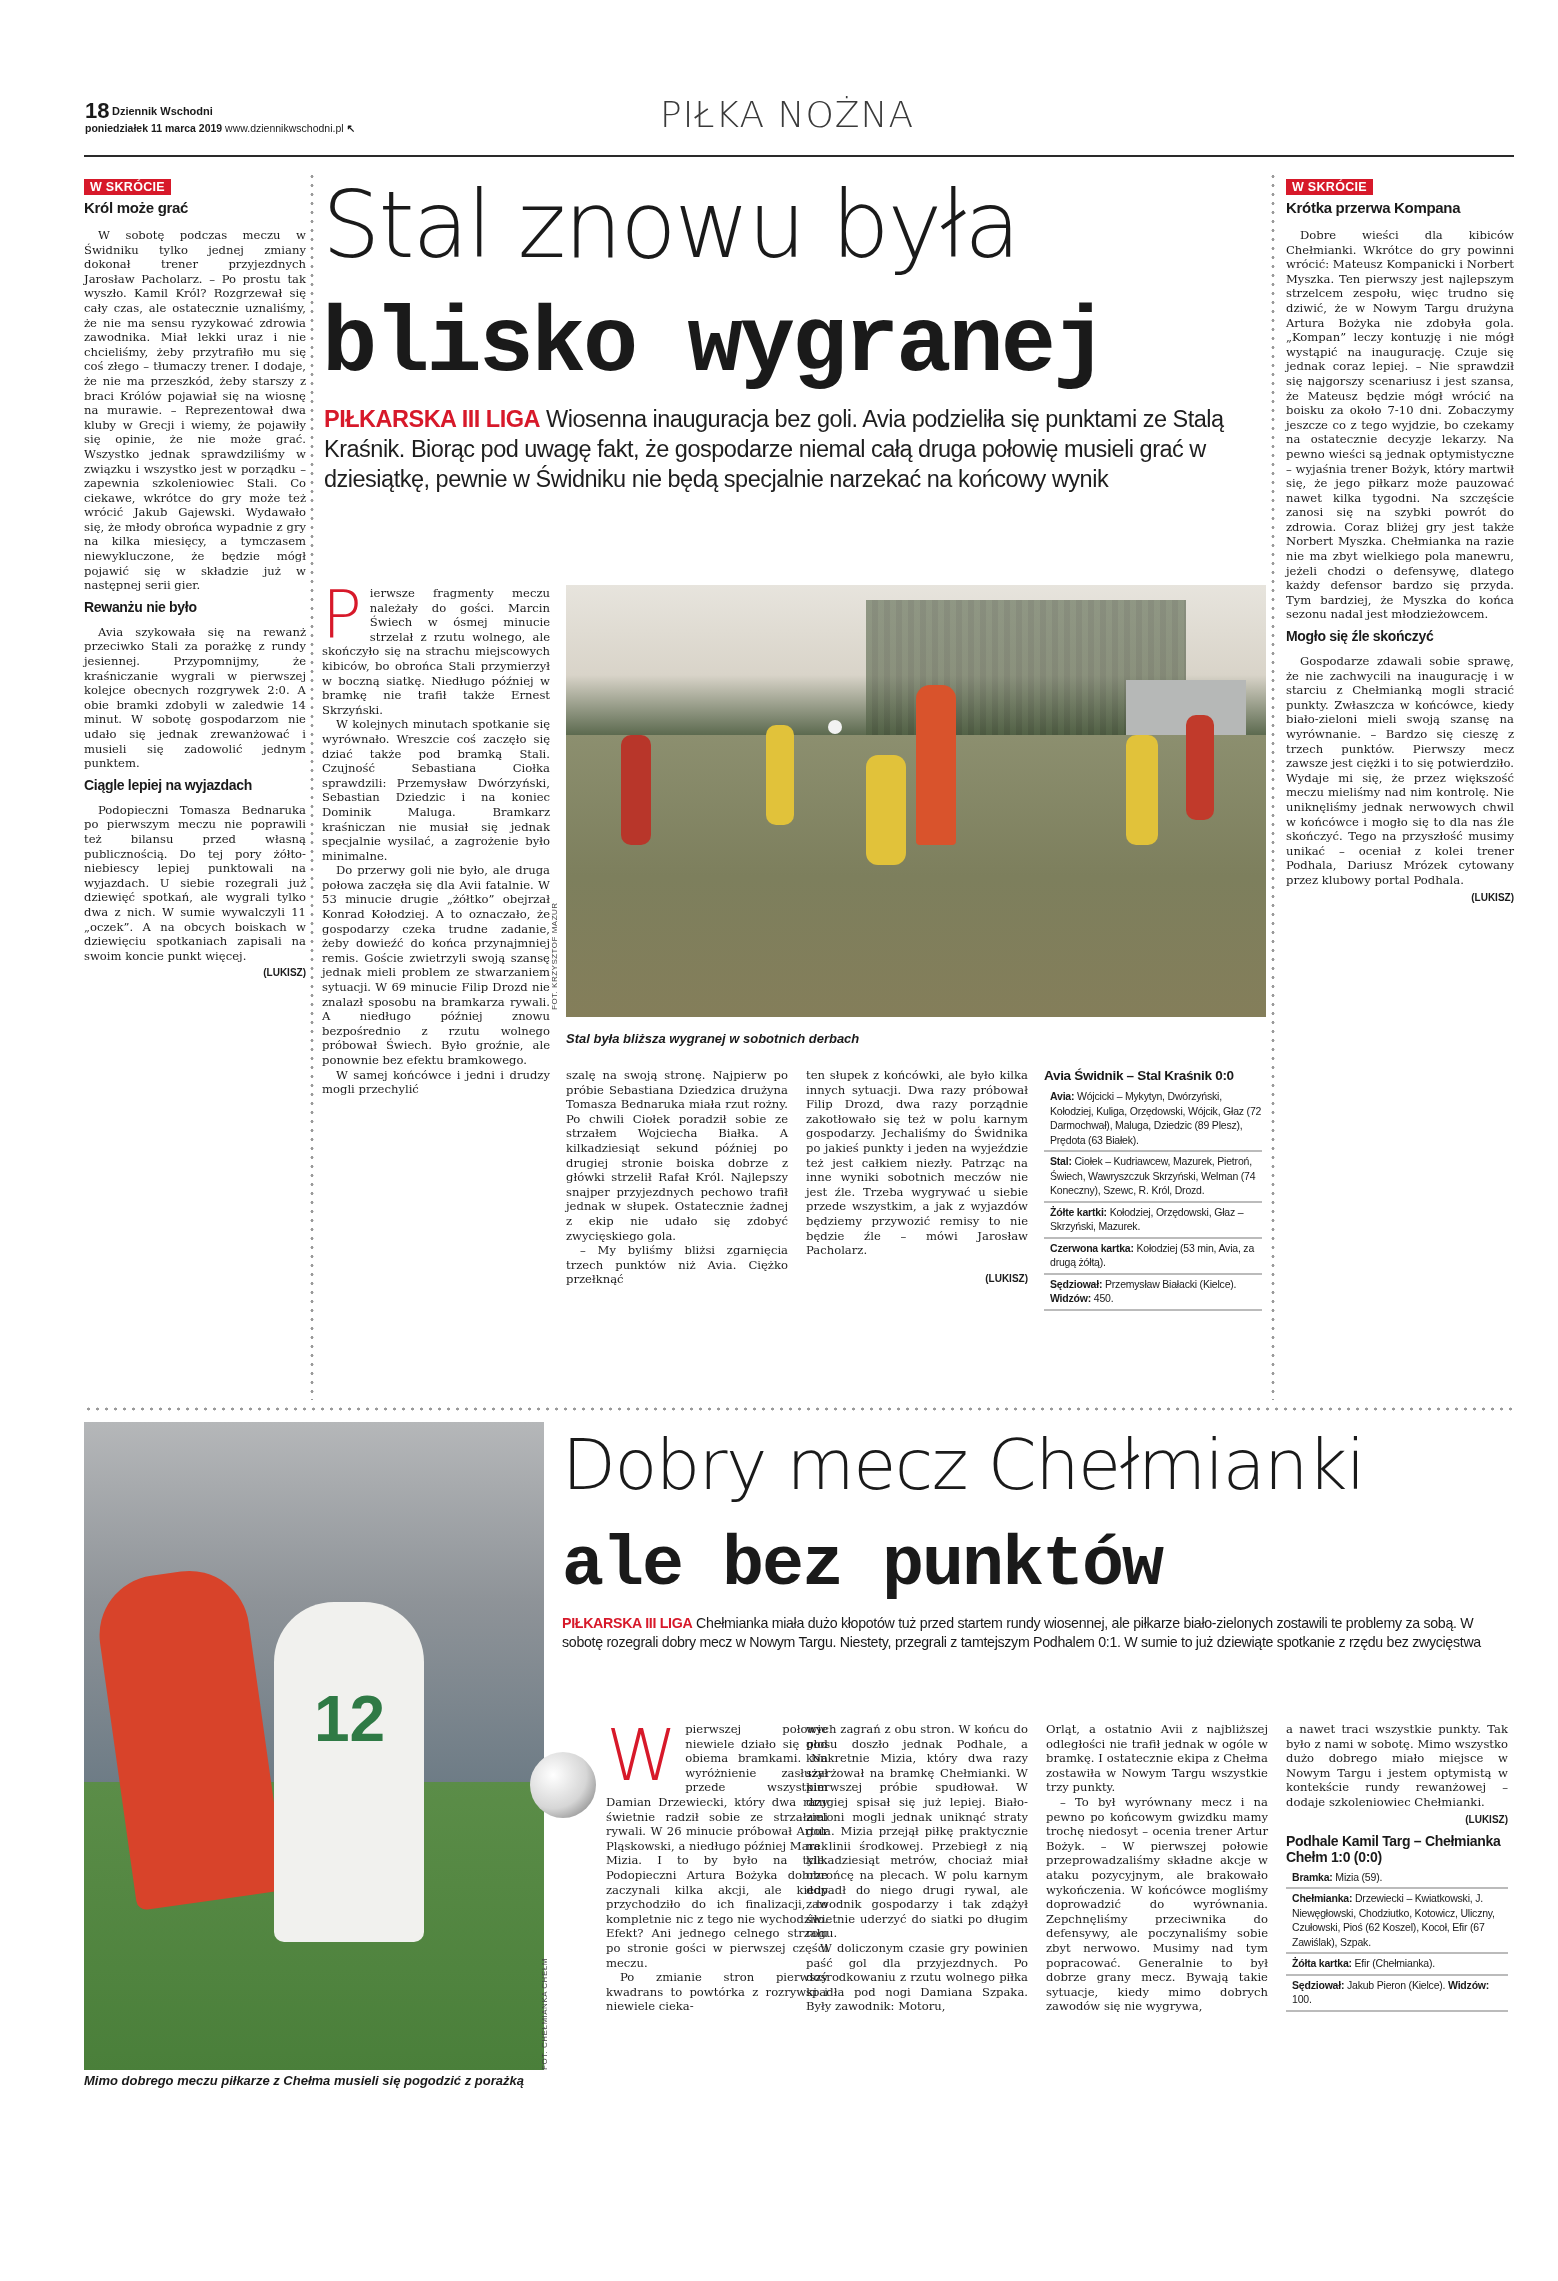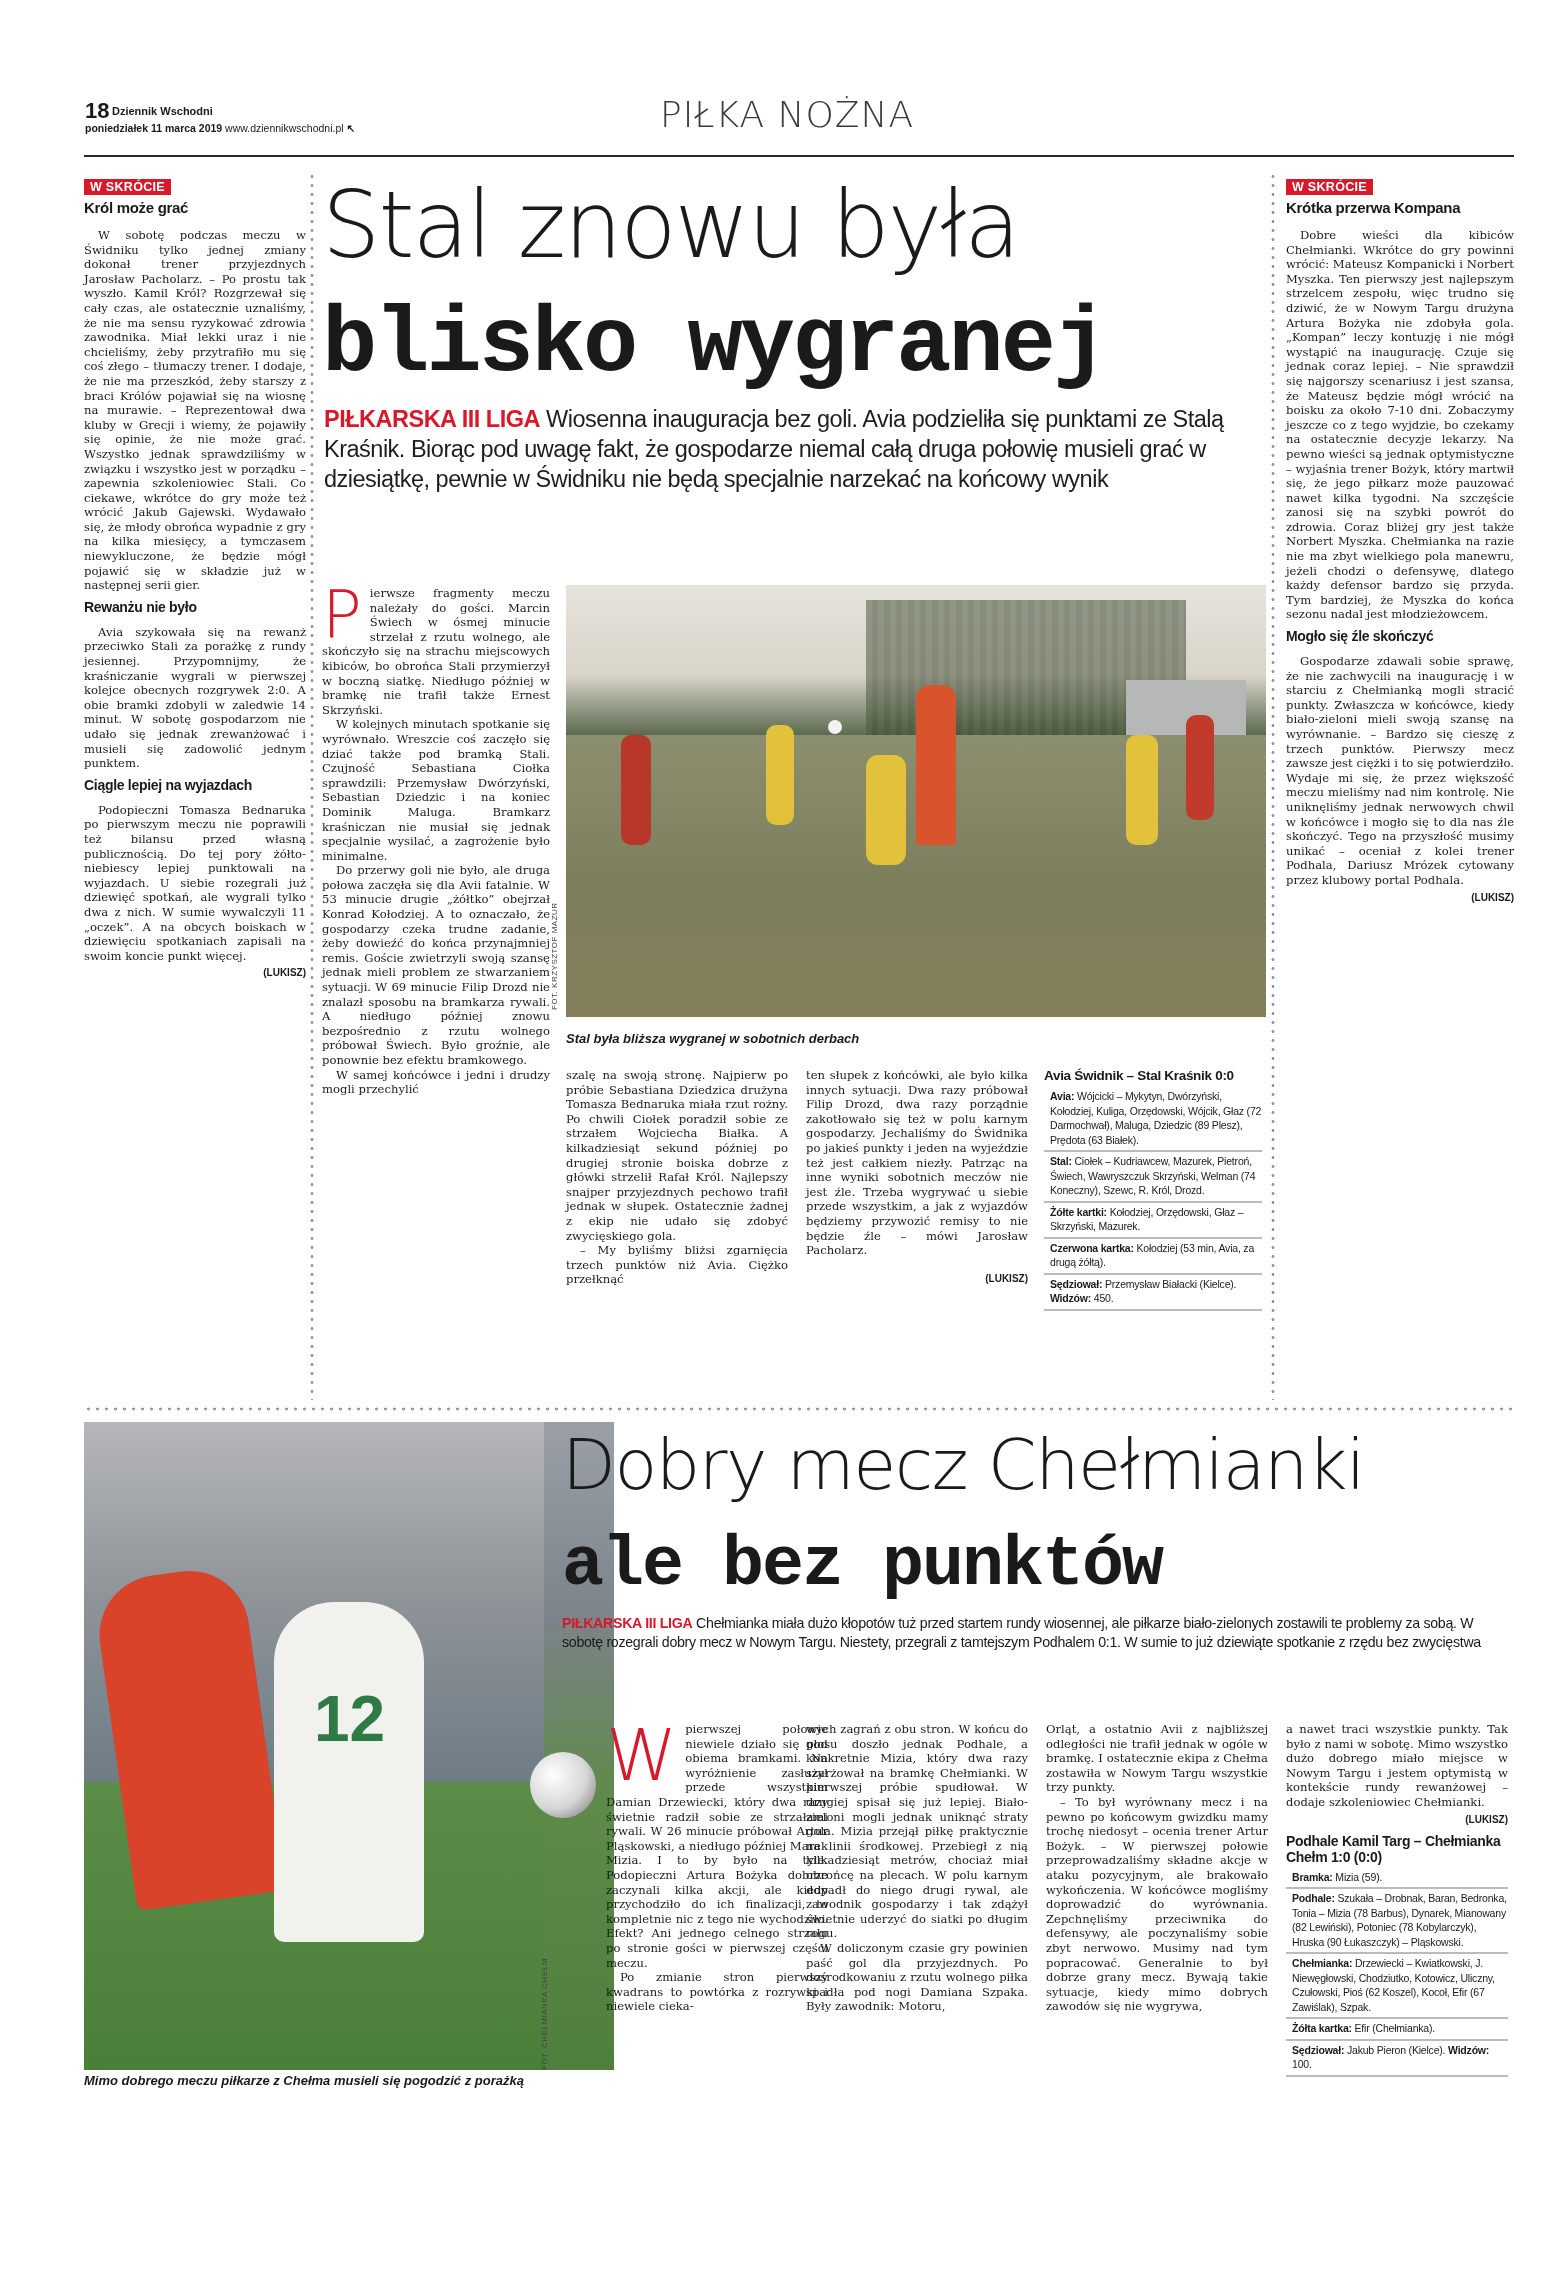--- a/index.html
+++ b/index.html
@@ -137,21 +137,21 @@
     </div>
   <div class="sub-h">Mogło się źle skończyć</div>
   <div class="side-col">
       <p>Gospodarze zdawali sobie sprawę, że nie zachwycili na inaugurację i w starciu z Chełmianką mogli stracić punkty. Zwłaszcza w końcówce, kiedy biało-zieloni mieli swoją szansę na wyrównanie. – Bardzo się cieszę z trzech punktów. Pierwszy mecz zawsze jest ciężki i to się potwierdziło. Wydaje mi się, że przez większość meczu mieliśmy nad nim kontrolę. Nie uniknęliśmy jednak nerwowych chwil w końcówce i mogło się to dla nas źle skończyć. Tego na przyszłość musimy unikać – oceniał z kolei trener Podhala, Dariusz Mrózek cytowany przez klubowy portal Podhala.</p>
     </div>
   <div class="sig">(LUKISZ)</div>
 </div>
 
 <div class="abs hdots" style="left:84px; top:1406px; width:1430px;"></div>
 
-<div class="abs photo" style="left:84px; top:1422px; width:530px; height:648px; background: linear-gradient(180deg,#9aa0a6 0%,#7c838a 30%,#5f8a4a 58%,#4f7f3d 100%); padding-left: 40px;">
+<div class="abs photo" style="left:84px; top:1422px; width:460px; height:648px; background: linear-gradient(180deg,#9aa0a6 0%,#7c838a 30%,#5f8a4a 58%,#4f7f3d 100%); padding-left: 40px;">
   <div class="abs" style="left:0; top:0; width:460px; height:360px; background: linear-gradient(180deg,#b5b7b9 0%,#8e9398 50%,#6e7c86 100%);"></div>
   <div class="abs" style="left:0; top:360px; width:460px; height:288px; background: linear-gradient(180deg,#5b8d48 0%,#4a7f3a 100%);"></div>
   <div class="abs" style="left:30px; top:150px; width:150px; height:330px; background:#d8432a; border-radius:60px 60px 10px 10px; transform:rotate(-8deg);"></div>
   <div class="abs" style="left:190px; top:180px; width:150px; height:340px; background:#f1f1ee; border-radius:60px 60px 10px 10px;"></div>
   <div class="abs" style="left:230px; top:260px; font-family:'Liberation Sans',sans-serif; font-weight:700; font-size:64px; color:#2f7a45;">12</div>
 </div>
 <div class="abs" style="left:530px; top:1752px; width:66px; height:66px; border-radius:50%; background: radial-gradient(circle at 35% 35%, #ffffff 0%, #d6d6d6 55%, #6b6b6b 100%);"></div>
 <div class="abs credit" style="left:540px; top:2070px;">FOT. CHEŁMIANKA CHEŁM</div>
 <div class="abs caption" style="left:84px; top:2072px; width:460px;">Mimo dobrego meczu piłkarze z Chełma musieli się pogodzić z porażką</div>
 
@@ -174,17 +174,16 @@
   <p class="first">Orląt, a ostatnio Avii z najbliższej odległości nie trafił jednak w ogóle w bramkę. I ostatecznie ekipa z Chełma zostawiła w Nowym Targu wszystkie trzy punkty.</p>
   <p>– To był wyrównany mecz i na pewno po końcowym gwizdku mamy trochę niedosyt – ocenia trener Artur Bożyk. – W pierwszej połowie przeprowadzaliśmy składne akcje w ataku pozycyjnym, ale brakowało wykończenia. W końcówce mogliśmy doprowadzić do wyrównania. Zepchnęliśmy przeciwnika do defensywy, ale poczynaliśmy sobie zbyt nerwowo. Musimy nad tym popracować. Generalnie to był dobrze grany mecz. Bywają takie sytuacje, kiedy mimo dobrych zawodów się nie wygrywa,</p>
 </div>
 <div class="abs" style="left:1286px; top:1722px; width:222px;">
   <div class="body-col">
       <p class="first">a nawet traci wszystkie punkty. Tak było z nami w sobotę. Mimo wszystko dużo dobrego miało miejsce w Nowym Targu i jestem optymistą w kontekście rundy rewanżowej – dodaje szkoleniowiec Chełmianki.</p>
     </div>
   <div class="sig">(LUKISZ)</div>
   <div class="box-title" style="margin-top:8px; font-size:14px;">Podhale Kamil Targ – Chełmianka Chełm 1:0 (0:0)</div>
   <div class="box-row"><b>Bramka:</b> <span>Mizia (59).</span></div>
-  <div class="box-row"><b>Podhale:</b> <span>Szukała – Drobnak, Baran, Bedronka, Tonia – Mizia (78 Barbus), Dynarek, Mianowany (82 Lewiński), Potoniec (78 Kobylarczyk), Hruska (90 Łukaszczyk) – Pląskowski.</span></div>
   <div class="box-row"><b>Chełmianka:</b> <span>Drzewiecki – Kwiatkowski, J. Niewęgłowski, Chodziutko, Kotowicz, Uliczny, Czułowski, Pioś (62 Koszel), Kocoł, Efir (67 Zawiślak), Szpak.</span></div>
   <div class="box-row"><b>Żółta kartka:</b> <span>Efir (Chełmianka).</span></div>
   <div class="box-row"><b>Sędziował:</b> <span>Jakub Pieron (Kielce).</span> <b>Widzów:</b> <span>100.</span></div>
 </div>
 
 </body></html>

